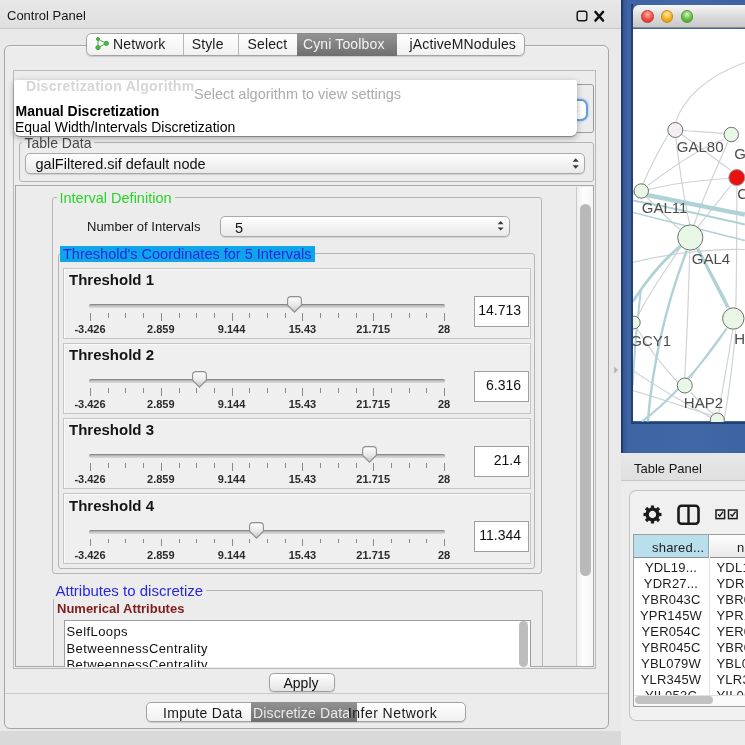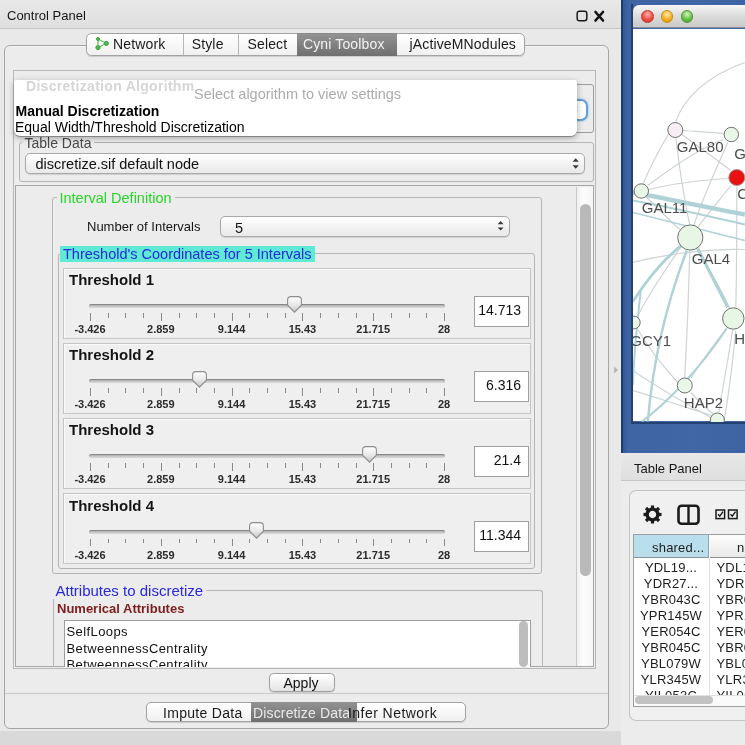--- a/index.html
+++ b/index.html
@@ -50,36 +50,36 @@
 <div class="a tabtxt" style="left:302.9px;top:36px;color:#f2f2f2">Cyni Toolbox</div>
 <div class="a tabtxt" style="left:409.5px;top:36px">jActiveMNodules</div>
 <div class="a" style="left:19px;top:84px;width:574.5px;height:49px;border:1px solid #9d9d9d;border-radius:3px"></div>
 <div class="a" style="left:540px;top:98.5px;width:47.5px;height:22.5px;background:#fff;border:2.5px solid #639ed9;border-radius:7px;box-shadow:0 0 3px #8fc0ea"></div>
 <svg class="a" style="left:571px;top:103px" width="12" height="13" viewBox="0 0 12 13">
     <path d="M1.5 5 L4.3 1.8 L7.1 5 Z M1.5 7.5 L7.1 7.5 L4.3 10.7 Z" fill="#bbb"></path>
   </svg>
 <div class="a" style="left:19px;top:141.5px;width:574.5px;height:40px;border:1px solid #b3b3b3;border-radius:3px"></div>
 <div class="a" style="left:21.5px;top:135px;font-size:14px;color:#4a4a4a;background:#ececec;padding:0 3px">Table Data</div>
 <div class="combo" style="left:25px;top:152.5px;width:560px;height:21.5px">
-    <span style="position:absolute;left:9.5px;top:2.5px">discretize.sif default node</span>
+    <span style="position:absolute;left:9.5px;top:2.5px">galFiltered.sif default node</span>
   </div>
 <svg class="a" style="left:570px;top:156px" width="12" height="16" viewBox="0 0 12 16">
     <path d="M2.6 5.7 L5.7 2.2 L8.8 5.7 Z M2.6 9.3 L8.8 9.3 L5.7 12.8 Z" fill="#3b3b3b"></path>
   </svg>
 <div class="a" style="left:52.4px;top:197px;width:490px;height:377px;border:1px solid #b5b5b5;border-radius:3px"></div>
 <div class="a" style="left:56.5px;top:190px;font-size:14.5px;color:#28d428;background:#ececec;padding:0 3px">Interval Definition</div>
 <div class="a" style="left:87px;top:218.5px;font-size:13px;font-weight:normal;color:#151515">Number of Intervals</div>
 <div class="combo" style="left:220px;top:216px;width:290px;height:20.5px">
     <span style="position:absolute;left:14px;top:2.5px">5</span>
   </div>
 <svg class="a" style="left:495px;top:219px" width="12" height="15" viewBox="0 0 12 15">
     <path d="M2.6 5.2 L5.6 2 L8.6 5.2 Z M2.6 8.4 L8.6 8.4 L5.6 11.6 Z" fill="#3b3b3b"></path>
   </svg>
 <div class="a" style="left:58.4px;top:253.4px;width:477px;height:316px;border:1px solid #b5b5b5;border-radius:3px"></div>
-<div class="a" style="left:60px;top:245.5px;font-size:14.5px;color:#2828dd;background:#5eead4;padding:0 3px">Threshold's Coordinates for 5 Intervals</div>
+<div class="a" style="left:60px;top:245.5px;font-size:14.5px;color:#2828dd;background:#0ea5e9;padding:0 3px">Threshold's Coordinates for 5 Intervals</div>
 <div class="tpanel" style="left:62.5px;top:267.5px;width:468.5px;height:71px"></div>
 <div class="ttl" style="left:69px;top:271.0px">Threshold 1</div>
 <div class="track" style="left:89.0px;top:304.0px;width:356.0px"></div>
 <div class="tick" style="left:90.00px;top:313.0px;height:7.5px"></div>
 <div class="tick" style="left:107.70px;top:313.0px;height:4.5px"></div>
 <div class="tick" style="left:125.40px;top:313.0px;height:4.5px"></div>
 <div class="tick" style="left:143.10px;top:313.0px;height:4.5px"></div>
 <div class="tick" style="left:160.80px;top:313.0px;height:7.5px"></div>
 <div class="tick" style="left:178.50px;top:313.0px;height:4.5px"></div>
 <div class="tick" style="left:196.20px;top:313.0px;height:4.5px"></div>
@@ -251,21 +251,21 @@
 <div class="a" style="left:146.4px;top:702px;width:319.6px;height:20px;background:linear-gradient(180deg,#ffffff,#f0f0f0);border:1px solid #a3a3a3;border-radius:5px;box-shadow:0 1px 1px rgba(0,0,0,.14)"></div>
 <div class="a" style="left:251.2px;top:702px;width:105.7px;height:20px;background:linear-gradient(180deg,#939393,#6f6f6f)"></div>
 <div class="a tabtxt" style="left:163px;top:704.5px;letter-spacing:.3px">Impute Data</div>
 <div class="a tabtxt" style="left:253px;top:704.5px;color:#e9e9e9;letter-spacing:.15px">Discretize Data</div>
 <div class="a tabtxt" style="left:348px;top:704.5px;letter-spacing:.45px">Infer Network</div>
 <div class="a" style="left:0;top:730.5px;width:621px;height:14.5px;background:#d9d9d9"></div>
 <div class="a" style="left:13.7px;top:80.3px;width:563.5px;height:55.3px;background:#fff;border-radius:2px 2px 6px 6px;box-shadow:0 2px 6px rgba(0,0,0,.32),0 1px 0 #aaa;z-index:30"></div>
 <div class="a" style="left:26px;top:78px;font-size:14px;font-weight:bold;color:#d6d6d6;z-index:31;letter-spacing:.3px">Discretization Algorithm</div>
 <div class="a" style="left:194px;top:85.5px;font-size:14.5px;color:#ababab;z-index:31">Select algorithm to view settings</div>
 <div class="a" style="left:15.5px;top:103px;font-size:14px;font-weight:bold;color:#000;z-index:31">Manual Discretization</div>
-<div class="a" style="left:15px;top:118.5px;font-size:14px;color:#000;z-index:31">Equal Width/Threshold Discretization</div>
+<div class="a" style="left:15px;top:118.5px;font-size:14px;color:#000;z-index:31">Equal Width/Intervals Discretization</div>
 <div class="a" style="left:621px;top:0;width:124px;height:453px;background:linear-gradient(90deg,#31538d 0,#3e64a4 7px,#4167a7 60%,#3e63a2 100%)"></div>
 <div class="a" style="left:621px;top:0;width:1.5px;height:453px;background:#1d3b6d"></div>
 <div class="a" style="left:631.2px;top:4px;width:2px;height:420px;background:#24416f"></div>
 <div class="a" style="left:631.2px;top:421.5px;width:114px;height:2.2px;background:#24416f"></div>
 <div class="a" style="left:633.2px;top:4.5px;width:111.8px;height:23px;background:linear-gradient(180deg,#f7f7f7,#dedede 45%,#c9c9c9);border-bottom:1px solid #8f8f8f;border-top-left-radius:6px"></div>
 <div class="a" style="left:641.2px;top:10.2px;width:12.6px;height:12.6px;border-radius:50%;background:radial-gradient(circle at 50% 30%,#ffb2ac 0,#ee4d43 55%,#c33931 100%);border:.8px solid #c33931"></div>
 <div class="a" style="left:660.9px;top:10.2px;width:12.6px;height:12.6px;border-radius:50%;background:radial-gradient(circle at 50% 30%,#ffe9b0 0,#f5b01f 55%,#cd8f14 100%);border:.8px solid #cd8f14"></div>
 <div class="a" style="left:680.5px;top:10.2px;width:12.6px;height:12.6px;border-radius:50%;background:radial-gradient(circle at 50% 30%,#d6f5c4 0,#66bf46 55%,#4f9a33 100%);border:.8px solid #4f9a33"></div>
 <div class="a" style="left:633.2px;top:28.5px;width:111.8px;height:392.5px;background:#fff"></div>
 <svg class="a" style="left:633.2px;top:28.5px" width="112" height="393" viewBox="633.2 28.5 112 393">

